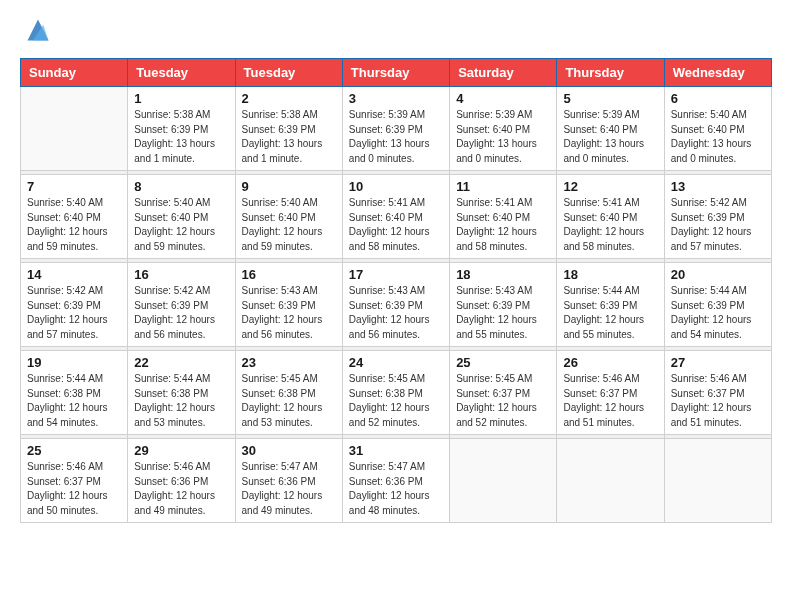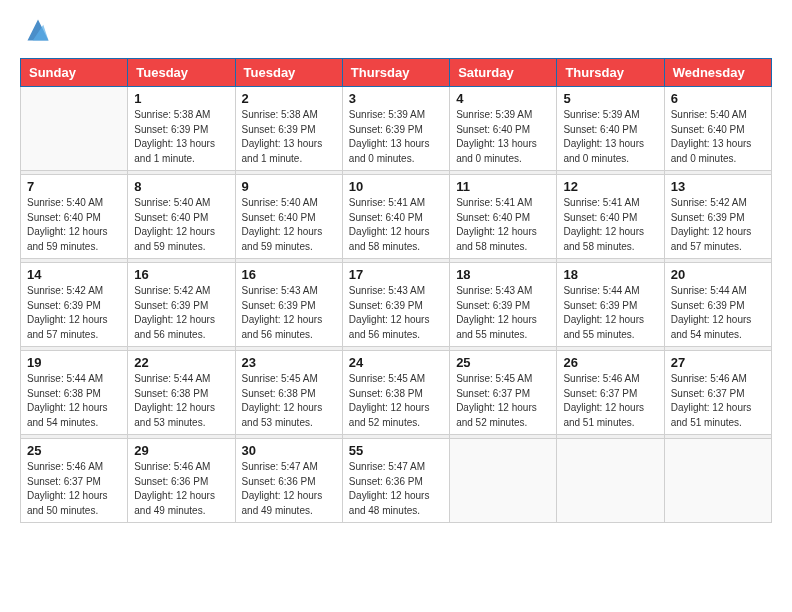--- a/index.html
+++ b/index.html
@@ -375,21 +375,21 @@
 and 49 minutes.</div>
         </td>
         <td>
           <span class="day-number">30</span>
           <div class="day-info" style="white-space: pre-line;">Sunrise: 5:47 AM
 Sunset: 6:36 PM
 Daylight: 12 hours
 and 49 minutes.</div>
         </td>
         <td>
-          <span class="day-number">55</span>
+          <span class="day-number">31</span>
           <div class="day-info" style="white-space: pre-line;">Sunrise: 5:47 AM
 Sunset: 6:36 PM
 Daylight: 12 hours
 and 48 minutes.</div>
         </td>
         <td class="empty"></td>
         <td class="empty"></td>
         <td class="empty"></td>
       </tr>
     </tbody>

